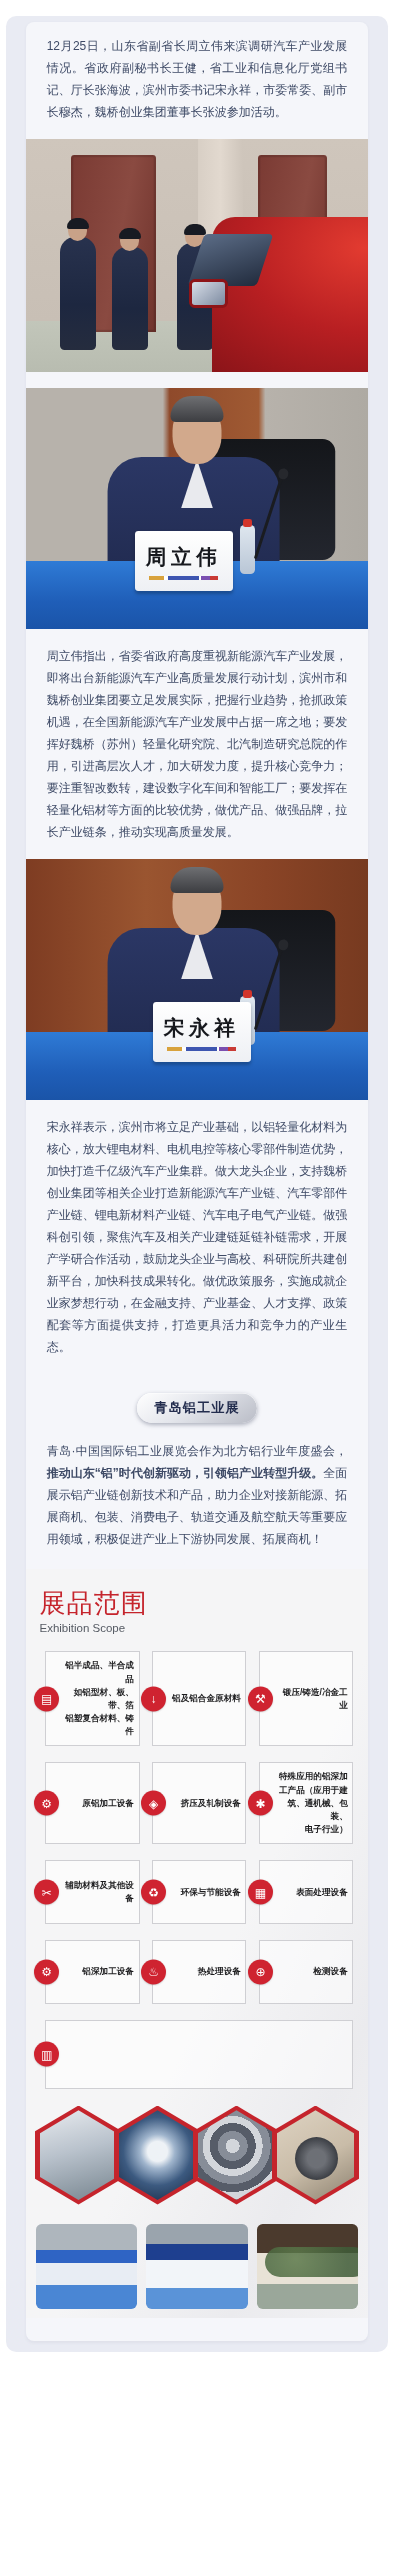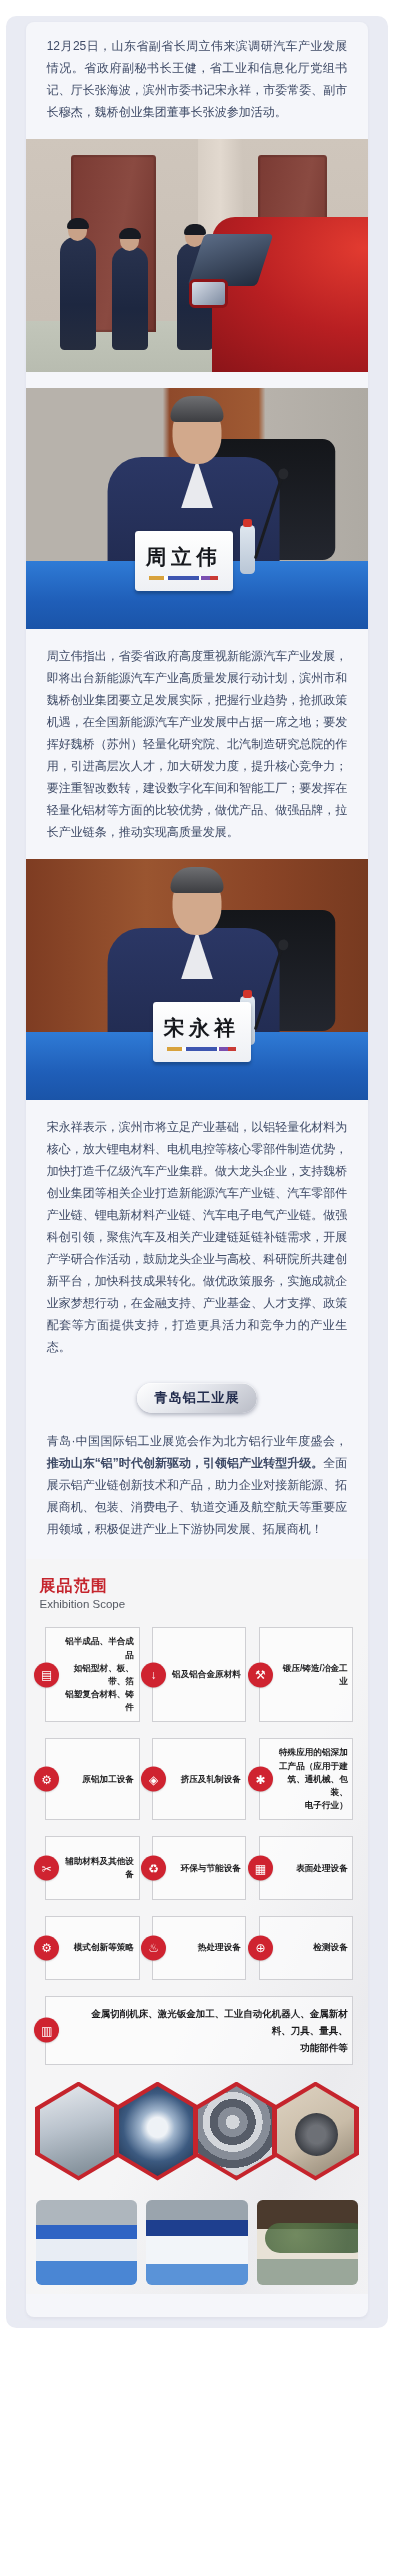--- a/index.html
+++ b/index.html
@@ -46,30 +46,30 @@
   .conf .table{position:absolute;left:0;right:0;bottom:0;height:68px;background:linear-gradient(180deg,#2f7bd6,#1f5eb8 60%,#1a54a8);}
   .conf .plate{position:absolute;left:109px;bottom:38px;width:98px;height:60px;background:linear-gradient(180deg,#ffffff,#eef0f4);border-radius:3.4px;box-shadow:0 2.3px 3.4px rgba(0,0,0,.25);display:flex;flex-direction:column;align-items:center;justify-content:center;gap:4.6px;}
   .conf.full .plate{left:127px;}
   .plate-name{font-family:"DejaVu Serif","Liberation Serif",serif;font-size:20.7px;font-weight:bold;color:#16181d;letter-spacing:4.6px;}
   .plate-stripe{width:69px;height:4px;background:linear-gradient(90deg,#d8a23c 0 22%,#fff 22% 28%,#3d55b0 28% 72%,#fff 72% 76%,#7a4fb0 76% 88%,#c93a35 88% 100%);}
   .conf .bottle{position:absolute;left:214px;bottom:55px;width:15px;height:49px;background:linear-gradient(180deg,#dfe7ef,#b9c6d6);border-radius:4.6px;}
   .conf .bottle::before{content:"";position:absolute;top:-6.9px;left:2.9px;width:9.2px;height:8px;background:#d2352c;border-radius:2.3px;}
   .conf .mic{position:absolute;left:241px;bottom:68px;width:3.4px;height:86px;background:#1a1c20;transform:rotate(18deg);border-radius:1.7px;}
   .conf .mic::before{content:"";position:absolute;top:-9.2px;left:-3.4px;width:10.3px;height:11.5px;background:#26282d;border-radius:50%;}
   
-  .badge-wrap{display:flex;justify-content:center;margin:25px 0 17px;}
+  .badge-wrap{display:flex;justify-content:center;margin:35px 0 17px;}
   .badge-pill{
     padding:5.7px 17px;border-radius:15px;
     background:linear-gradient(145deg,#ffffff 0%,#e4e6ec 45%,#b9bcc6 100%);
     box-shadow:0 1.7px 4.6px rgba(80,86,110,.45), inset 0 0.6px 0 #fff;
     font-size:13.2px;font-weight:bold;color:#232d4e;letter-spacing:1.1px;
   }
   
   .scope{background:linear-gradient(115deg,#f5f5f6 55%,#ebebee 80%,#f2f2f4);padding:17px 0 4.6px;margin-top:19.5px;}
-  .sec-title{padding:0 13.8px;font-size:16px;font-weight:bold;color:#c5242c;letter-spacing:1.1px;}
+  .sec-title{padding:0 13.8px;font-size:26px;font-weight:normal;color:#c5242c;letter-spacing:1.1px;}
   .sec-sub{padding:1.1px 13.8px 0;font-size:11.5px;color:#555a63;}
   .scope-grid{display:grid;grid-template-columns:repeat(3,1fr);gap:16px 12.6px;margin:17px 15px 0 19.5px;}
   .scope-item{position:relative;border:0.6px solid #cfcfd3;background:rgba(255,255,255,.55);min-height:48px;display:flex;align-items:center;padding:6.9px 4.6px 6.9px 15px;}
   .scope-item.wide{grid-column:1/-1;min-height:53px;padding-left:27.6px;}
   .scope-circle{position:absolute;left:-12px;top:50%;transform:translateY(-50%);width:25px;height:25px;border-radius:50%;background:#cf2330;color:#fff;display:flex;align-items:center;justify-content:center;font-size:12px;box-shadow:0 0.6px 1.7px rgba(0,0,0,.2);}
   .scope-label{flex:1;text-align:right;font-size:8.6px;font-weight:bold;color:#1d1d1f;line-height:13.2px;white-space:pre-line;}
   .scope-item.wide .scope-label{font-size:9.5px;line-height:17px;}
   
   .hexes{display:flex;justify-content:center;margin:17px 0 3.4px;}
   .hex{width:87px;height:99px;margin:0 -4px;clip-path:polygon(50% 0,100% 26%,100% 74%,50% 100%,0 74%,0 26%);background:#c5242c;position:relative;}
@@ -192,34 +192,32 @@
         <div class="scope-item">
           <span class="scope-circle">♻</span>
           <span class="scope-label">环保与节能设备</span>
         </div>
         <div class="scope-item">
           <span class="scope-circle">▦</span>
           <span class="scope-label">表面处理设备</span>
         </div>
         <div class="scope-item">
           <span class="scope-circle">⚙</span>
-          <span class="scope-label">模式创新等策略</span>
+          <span class="scope-label">铝深加工设备</span>
         </div>
         <div class="scope-item">
           <span class="scope-circle">♨</span>
           <span class="scope-label">热处理设备</span>
         </div>
         <div class="scope-item">
           <span class="scope-circle">⊕</span>
           <span class="scope-label">检测设备</span>
         </div>
         <div class="scope-item wide">
           <span class="scope-circle">▥</span>
-          <span class="scope-label">金属切削机床、激光钣金加工、工业自动化机器人、金属新材料、刀具、量具、
-功能部件等</span>
         </div>
       </div>
 
       <div class="hexes">
         <div class="hex hex1">
             <div class="hex-in"></div>
           </div>
         <div class="hex hex2">
             <div class="hex-in"></div>
           </div>

